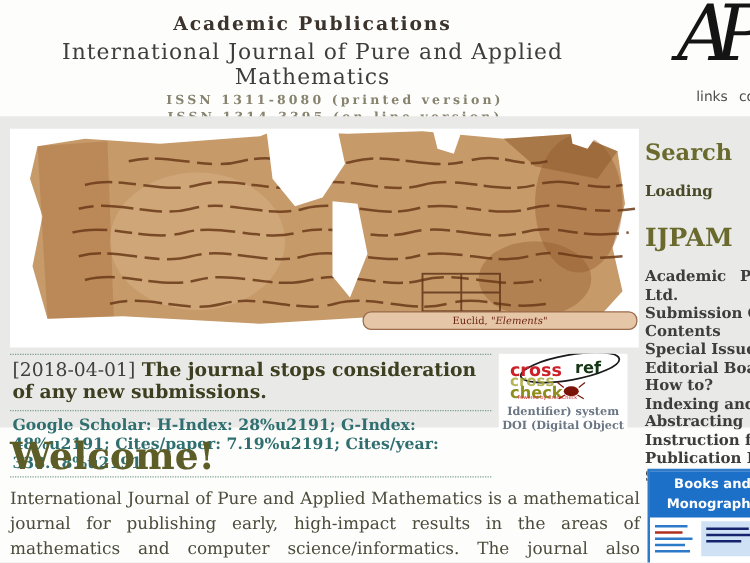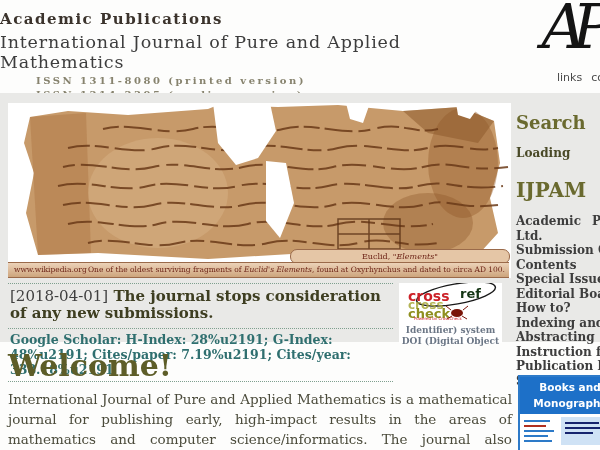--- a/index.html
+++ b/index.html
@@ -2,21 +2,21 @@
 <html><head>
 <meta charset="utf-8">
 <style>
   html,body{margin:0;padding:0;}
   body{
     width:600px;height:450px;overflow:hidden;position:relative;
     background:#fdfdfc;font-family:"DejaVu Serif","Liberation Serif",serif;
   }
   
   .header{position:absolute;top:0;left:0;width:600px;height:93px;background:#fdfdfc;}
-  .header-text{position:absolute;top:10px;left:0;width:500px;}
+  .header-text{position:absolute;top:10px;left:0;width:500px;text-align:center;}
   .publisher{font-size:15px;font-weight:bold;letter-spacing:1.5px;color:#3b332c;}
   .journal-title{font-size:17.5px;color:#3d3d3d;letter-spacing:.8px;margin-top:4px;}
   .issn{font-size:10px;font-weight:bold;letter-spacing:2.5px;color:#87836e;margin-top:3px;padding-left:36px;}
   .ap-logo{position:absolute;top:-4px;right:-14px;font-style:italic;font-size:62px;
     color:#141414;line-height:1;letter-spacing:-14px;padding-right:14px;}
   .top-nav{position:absolute;top:71px;left:557px;white-space:nowrap;
     font-family:"DejaVu Sans","Liberation Sans",sans-serif;font-size:11px;color:#4a4a4a;}
   .top-nav span{margin-right:9px;cursor:pointer;}
   
   .band{position:absolute;top:93px;left:0;width:600px;height:249px;background:#e9e9e7;}
@@ -113,24 +113,20 @@
       <line x1="361" y1="116" x2="361" y2="146"></line>
     </g>
 
     <path d="M205,0 L262,0 L268,28 L250,55 L228,62 L210,40 Z" fill="#ffffff"></path>
     <path d="M258,58 L278,60 L286,100 L272,135 L258,118 Z" fill="#ffffff"></path>
     <path d="M338,0 L362,0 L355,20 L342,16 Z" fill="#ffffff"></path>
     <path d="M448,0 L472,2 L462,16 L450,12 Z" fill="#ffffff"></path>
   </svg>
   <div class="euclid-label">
     <span>Euclid, </span><span class="it">"Elements"</span>
-  </div>
-  <div class="caption-bar">
-    <span class="caption-src">www.wikipedia.org</span>
-    <span class="caption-text"><span>One of the oldest surviving fragments of </span><span class="it">Euclid's Elements</span><span>, found at Oxyrhynchus and dated to circa AD 100.</span></span>
   </div>
 </div>
 
 <div class="announce">
   <div class="dotline"></div>
   <div class="announce-row">
     <span class="announce-date">[2018-04-01]</span>
     <span class="announce-text">The journal stops consideration of any new submissions.</span>
   </div>
   <div class="dotline"></div>

